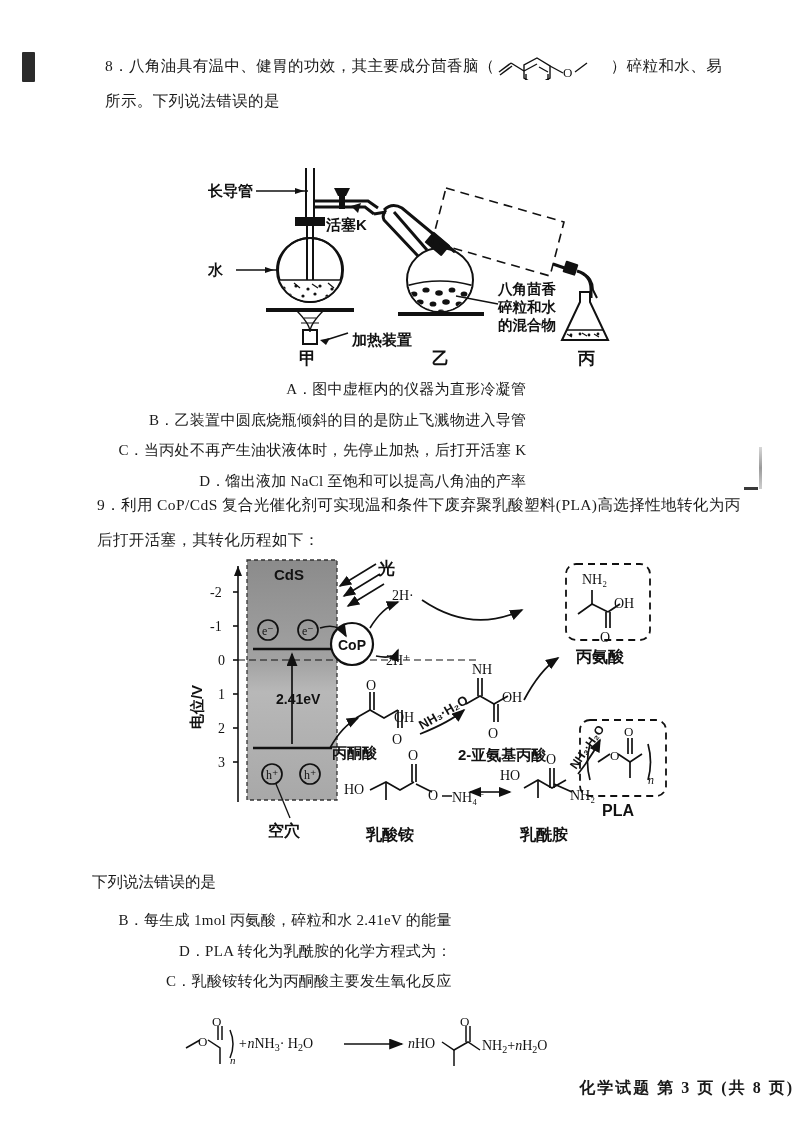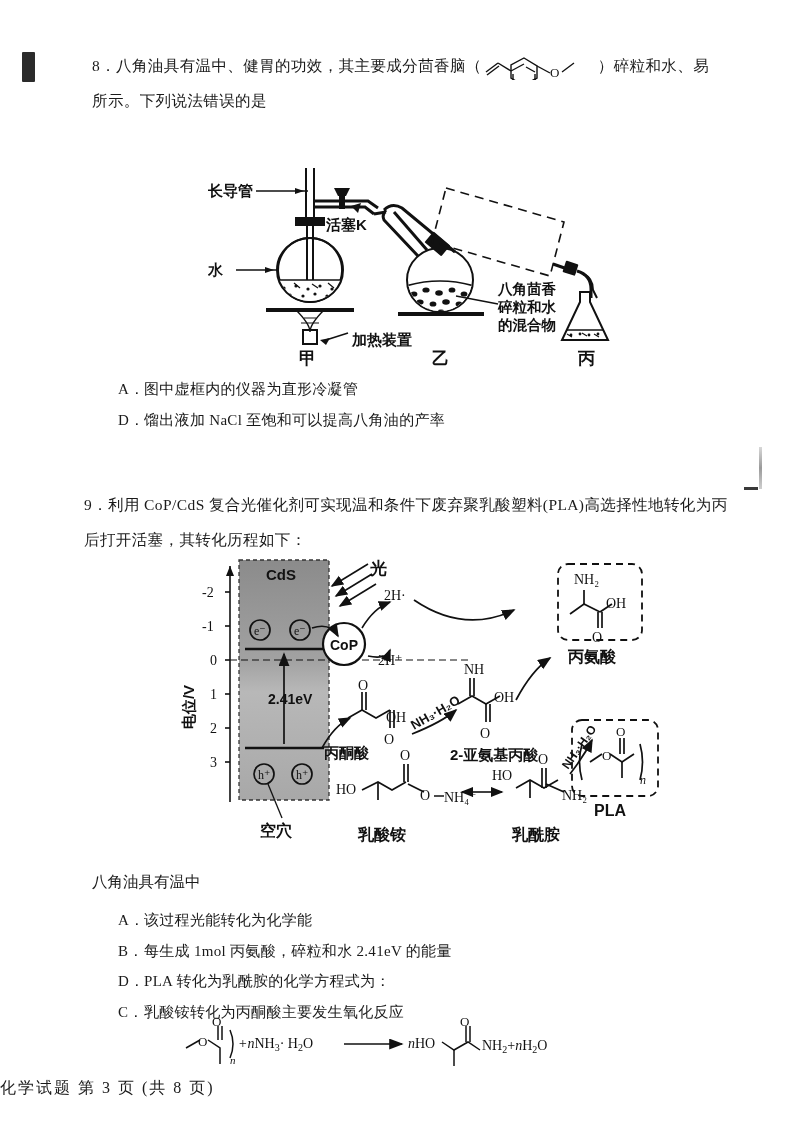--- a/index.html
+++ b/index.html
@@ -25,36 +25,37 @@
   .mark-right2{
     position:absolute;left:744px;top:487px;width:14px;height:3px;background:#3a3a3a;
   }
 
   
   .qtext{
     position:absolute;
     font-size:15.5px;
     line-height:35px;
     letter-spacing:.4px;
+    margin-left:13px;
   }
   .q8{left:92px;top:48px;width:690px;}
   .q9{left:84px;top:487px;width:700px;}
-  .opts{position:absolute;font-size:15px;line-height:30.5px;letter-spacing:.3px;}
+  .opts{position:absolute;font-size:15px;line-height:30.5px;letter-spacing:.3px;text-align:right;}
   .opt{white-space:nowrap;}
   .opt .lbl{display:inline-block;width:26px;}
   .q8opts{left:118px;top:374px;}
   .q9stem{position:absolute;left:92px;top:872px;font-size:15.5px;}
   .q9opts{left:118px;top:905px;}
 
   .inline-struct{display:inline-block;vertical-align:middle;margin:0 2px;}
 
   
   .footer{
     position:absolute;left:0;right:0;top:1078px;
-    text-align:left;font-size:16px;letter-spacing:2px;
+    text-align:right;font-size:16px;letter-spacing:2px;font-weight:bold;
   }
 
   
   .fig{position:absolute;}
   svg{display:block;}
   text{font-family:"Liberation Serif","DejaVu Serif",serif;fill:#111;}
   .cn{font-family:"Liberation Sans","DejaVu Sans",sans-serif;font-weight:700;}
 </style>
 </head>
 <body>
@@ -228,29 +229,31 @@
       <text class="cn" x="290" y="144" font-size="14.5">碎粒和水</text>
       <text class="cn" x="290" y="162" font-size="14.5">的混合物</text>
       <text class="cn" x="91" y="196" font-size="17">甲</text>
       <text class="cn" x="224" y="196" font-size="17">乙</text>
       <text class="cn" x="370" y="196" font-size="17">丙</text>
     </svg>
   </div>
 
   <div class="opts q8opts">
     <div class="opt"><span class="lbl">A．</span><span>图中虚框内的仪器为直形冷凝管</span></div>
+    <div class="opt"><span class="lbl">B．</span><span>乙装置中圆底烧瓶倾斜的目的是防止飞溅物进入导管</span></div>
+    <div class="opt"><span class="lbl">C．</span><span>当丙处不再产生油状液体时，先停止加热，后打开活塞 K</span></div>
     <div class="opt"><span class="lbl">D．</span><span>馏出液加 NaCl 至饱和可以提高八角油的产率</span></div>
   </div>
 
   <div class="qtext q9">
     <div>9．利用 CoP/CdS 复合光催化剂可实现温和条件下废弃聚乳酸塑料(PLA)高选择性地转化为丙</div>
     <div>后打开活塞，其转化历程如下：</div>
   </div>
 
-  <div class="fig" style="left:172px;top:552px;">
+  <div class="fig" style="left:180px;top:552px;">
     <svg width="500" height="305" viewBox="0 0 500 305">
       <defs>
         <linearGradient id="cdsgrad" x1="0" y1="0" x2="0" y2="1">
           <stop offset="0%" stop-color="#8b8b8b"></stop>
           <stop offset="42%" stop-color="#a2a2a2"></stop>
           <stop offset="55%" stop-color="#b8b8b8"></stop>
           <stop offset="100%" stop-color="#a8a8a8"></stop>
         </linearGradient>
         <marker id="ah" markerWidth="9" markerHeight="9" refX="7" refY="3.2" orient="auto">
           <path d="M0,0 L8,3.2 L0,6.4 z" fill="#111"></path>
@@ -409,24 +412,23 @@
         <path d="M450 210 L450 226"></path>
         <path d="M468 192 q5 18 0 36"></path>
       </g>
       <text x="430" y="208" font-size="13">O</text>
       <text x="444" y="184" font-size="13">O</text>
       <text x="468" y="232" font-size="12" font-style="italic">n</text>
       <text class="cn" x="422" y="264" font-size="16" font-weight="700">PLA</text>
     </svg>
   </div>
 
-  <div class="q9stem">八角油具有温中</div>
+  <div class="q9stem">下列说法错误的是</div>
 
   <div class="opts q9opts">
-    <div class="opt"><span class="lbl">A．</span><span>该过程光能转化为化学能</span></div>
     <div class="opt"><span class="lbl">B．</span><span>每生成 1mol 丙氨酸，碎粒和水 2.41eV 的能量</span></div>
     <div class="opt"><span class="lbl">D．</span><span>PLA 转化为乳酰胺的化学方程式为：</span></div>
     <div class="opt"><span class="lbl">C．</span><span>乳酸铵转化为丙酮酸主要发生氧化反应</span></div>
   </div>
 
   <div class="fig" style="left:168px;top:1012px;">
     <svg width="400" height="62" viewBox="0 0 400 62">
       <g stroke="#111" stroke-width="1.5" fill="none">
         <path d="M18 36 L32 28"></path>
         <path d="M40 28 L52 36 L52 52"></path>

